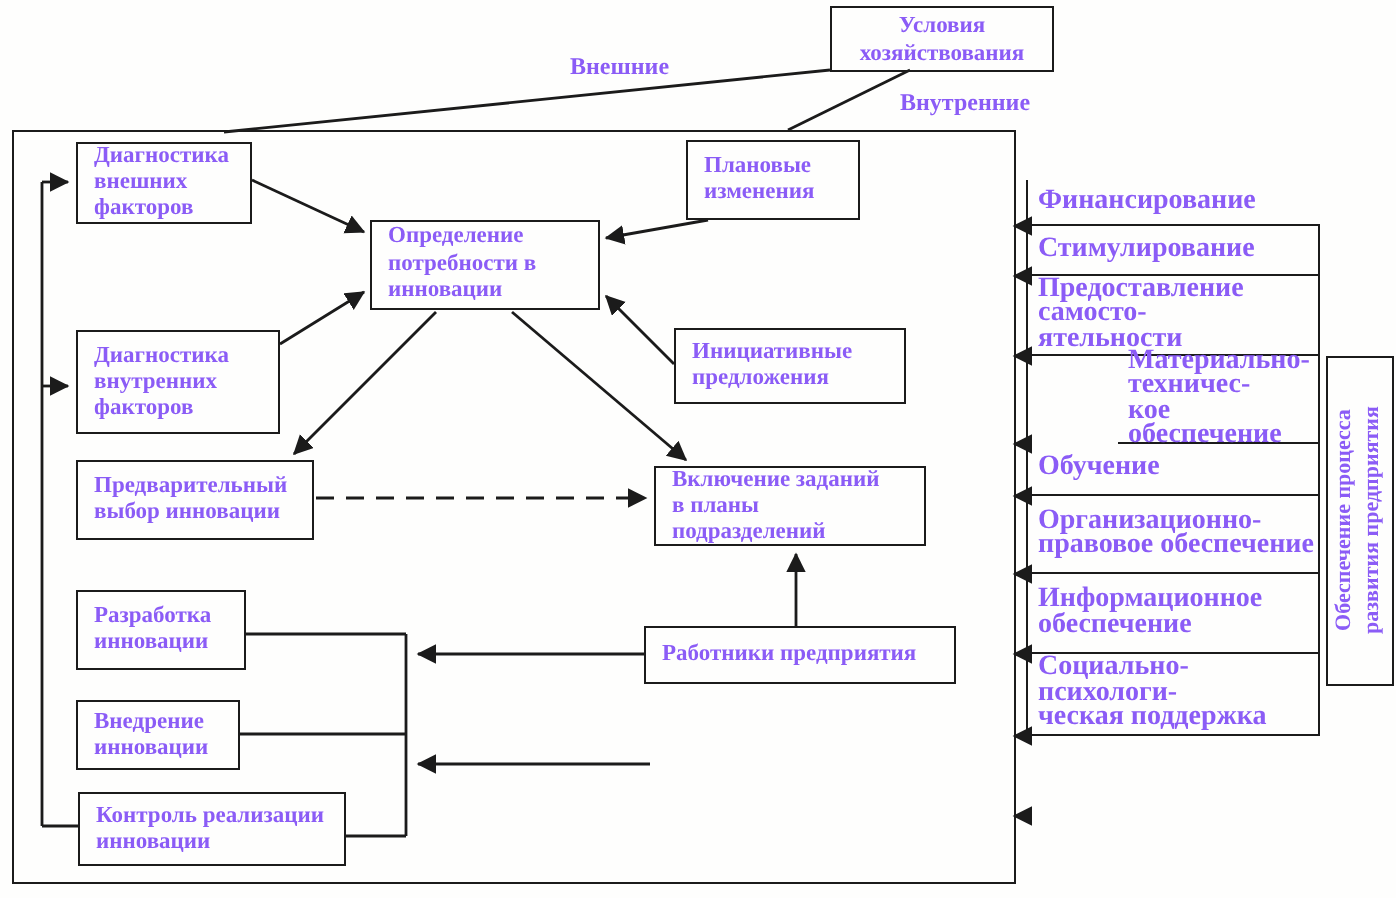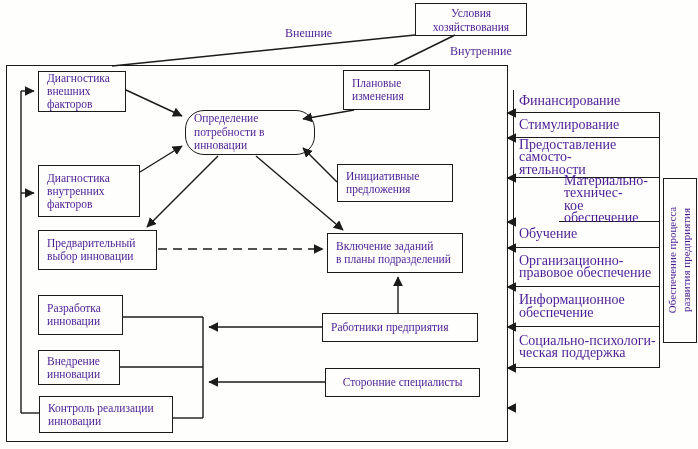--- a/index.html
+++ b/index.html
@@ -1,19 +1,20 @@
 <!DOCTYPE html>
 <html><head>
 <meta charset="utf-8">
 <style>
   html,body{margin:0;padding:0;background:#ffffff;}
   #stage{
     position:relative;width:698px;height:449px;background:#fefefd;
-    font-family:"Liberation Serif","DejaVu Serif",serif;color:#4c1d95;
+    font-family:"Liberation Serif","DejaVu Serif",serif;color:#8b5cf6;
     overflow:hidden;
+    font-weight:bold;
   }
   .box{
     position:absolute;box-sizing:border-box;border:1.6px solid #1b1b1b;
     background:#fefefd;font-size:11.5px;line-height:13px;
     white-space:pre-line;display:flex;align-items:center;
     padding:1px 3px 1px 8px;
   }
   .box.center{justify-content:center;text-align:center;padding:1px 3px;}
   .lbl{
     position:absolute;font-size:12px;white-space:nowrap;
@@ -55,40 +56,39 @@
   <div class="box center" style="left:415px;top:3px;width:112px;height:33px;line-height:14px;">Условия
 хозяйствования</div>
   <div class="lbl" style="left:285px;top:26px;">Внешние</div>
   <div class="lbl" style="left:450px;top:44px;">Внутренние</div>
 
   <div class="box" style="left:38px;top:71px;width:88px;height:41px;">Диагностика
 внешних
 факторов</div>
   <div class="box" style="left:343px;top:70px;width:87px;height:40px;">Плановые
 изменения</div>
-  <div class="box" style="left:185px;top:110px;width:130px;height:45px;line-height:13.5px;border-radius:19px;">Определение
+  <div class="box" style="left:185px;top:110px;width:115px;height:45px;line-height:13.5px;">Определение
 потребности в
 инновации</div>
   <div class="box" style="left:337px;top:164px;width:116px;height:38px;">Инициативные
 предложения</div>
   <div class="box" style="left:38px;top:165px;width:102px;height:52px;">Диагностика
 внутренних
 факторов</div>
   <div class="box" style="left:38px;top:230px;width:119px;height:40px;">Предварительный
 выбор инновации</div>
   <div class="box" style="left:327px;top:233px;width:136px;height:40px;">Включение заданий
 в планы подразделений</div>
   <div class="box" style="left:38px;top:295px;width:85px;height:40px;">Разработка
 инновации</div>
   <div class="box" style="left:38px;top:350px;width:82px;height:35px;">Внедрение
 инновации</div>
   <div class="box" style="left:39px;top:396px;width:134px;height:37px;">Контроль реализации
 инновации</div>
   <div class="box" style="left:322px;top:313px;width:156px;height:29px;">Работники предприятия</div>
-  <div class="box center" style="left:325px;top:368px;width:155px;height:29px;">Сторонние специалисты</div>
 
   <div id="support-col">
     <div class="srow" style="height:23px;">Финансирование</div>
     <div class="srow rb" style="height:25px;">Стимулирование</div>
     <div class="srow rb" style="height:40px;">Предоставление самосто-
 ятельности</div>
     <div class="srow rb" style="height:44px;margin-left:45px;">Материально-техничес-
 кое обеспечение</div>
     <div class="srow rb" style="height:26px;">Обучение</div>
     <div class="srow rb" style="height:39px;">Организационно-

